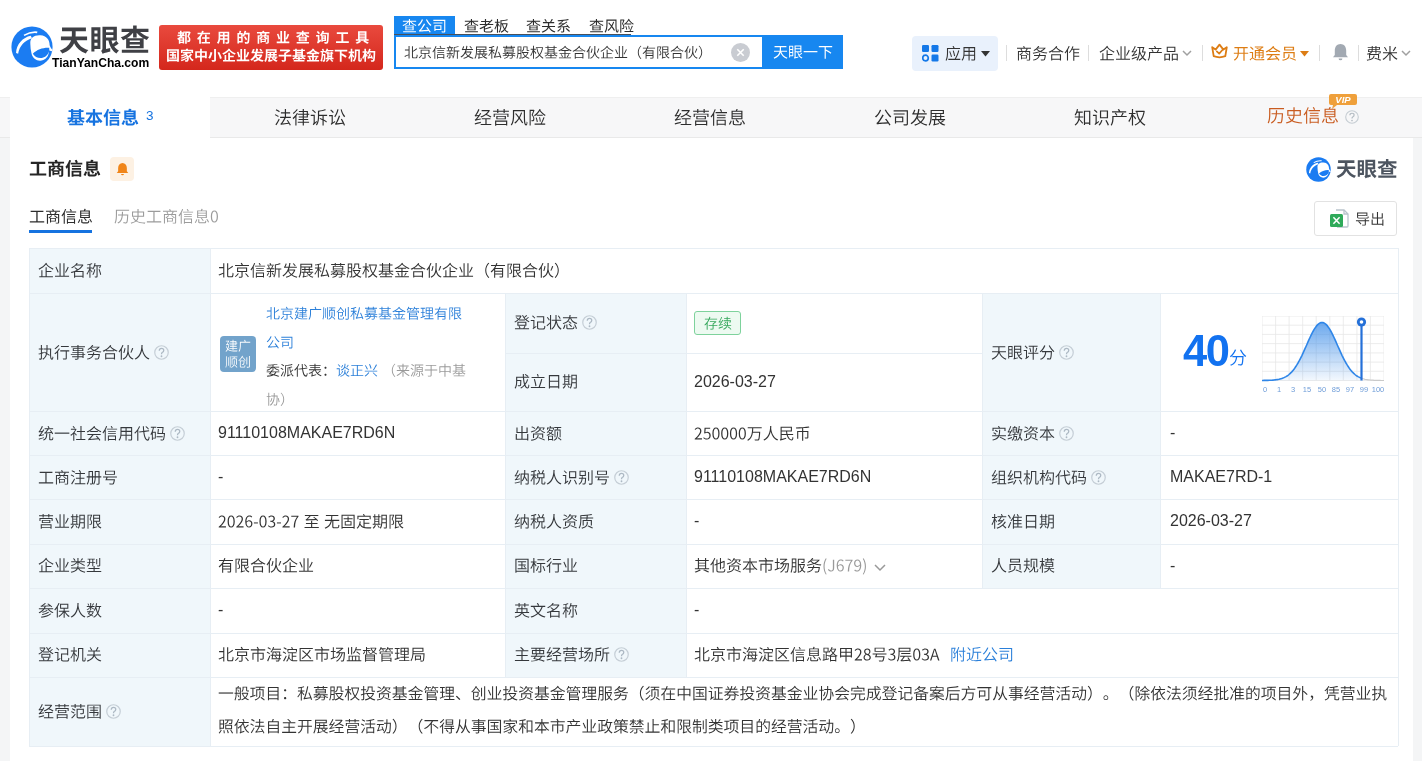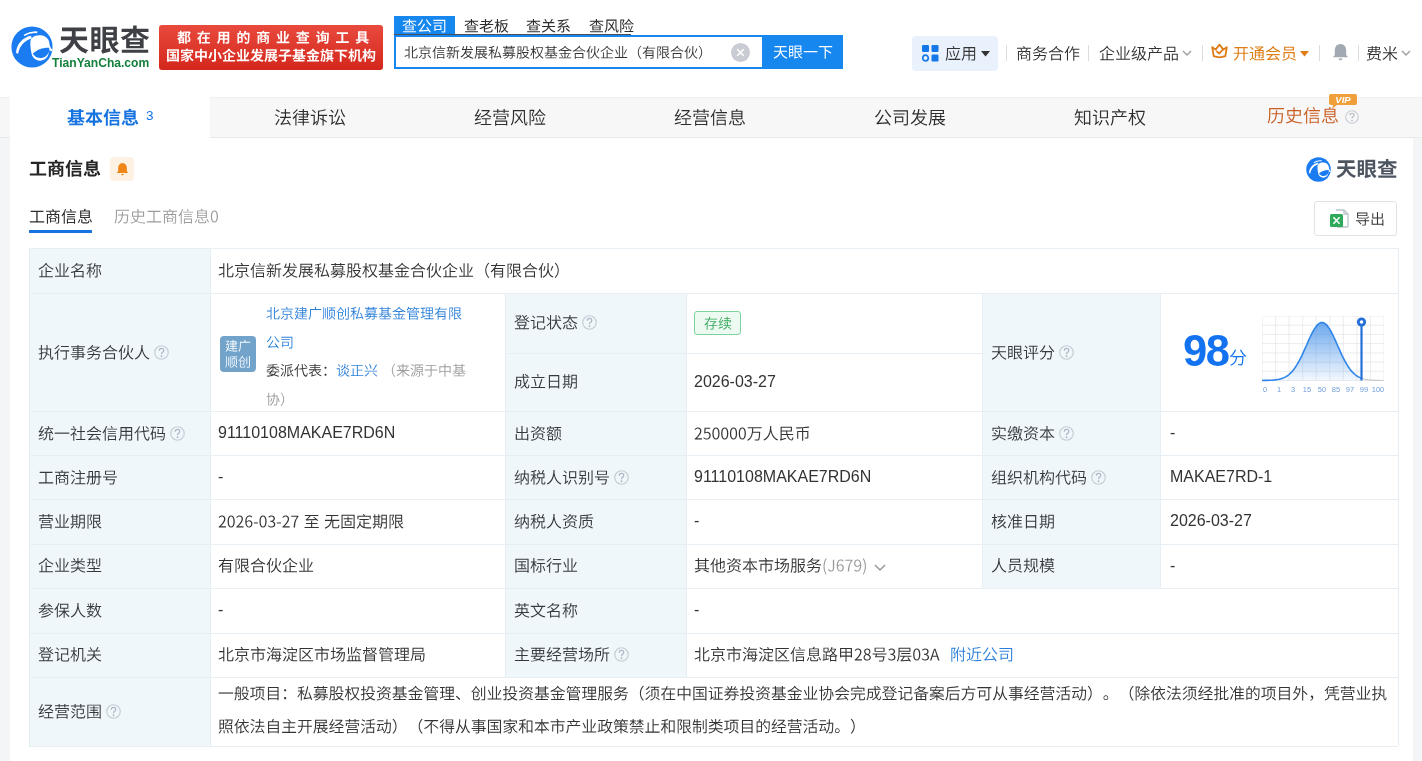--- a/index.html
+++ b/index.html
@@ -262,21 +262,21 @@
     </defs>
   </svg>
 <div style="position:absolute;left:0;top:0;width:1422px;height:97px;background:#fff"></div>
 <svg style="position:absolute;left:11px;top:26px" width="42" height="42" viewBox="0 0 100 100">
 <circle cx="50" cy="50" r="49" fill="#1b7cf2"></circle>
 <path d="M30,21 Q46,11 63,13 L62,17 Q47,15 32,24 Z" fill="#fff"></path>
 <path d="M12,64 C13,43 28,27 47,23 L50,29 C33,34 20,47 17,66 Z" fill="#fff"></path>
 <path d="M46,42 C45,28 55,21 70,22 C85,23 92,33 92,46 C94,51 96,55 99,57 L97,60 C94,60 92,58 90,57 C91,68 86,77 77,81 C64,86 52,78 49,66 C47,58 46,50 46,42 Z" fill="#fff"></path>
 <path d="M52,66 C62,56 77,51 91,52 C92,59 90,67 83,72 C72,80 58,76 52,66 Z" fill="#1b7cf2"></path>
 </svg>
-<div style="position:absolute;left:52px;top:56px;font:bold 12.1px 'Liberation Sans',sans-serif;color:#15803d;letter-spacing:0px">TianYanCha.com</div>
+<div style="position:absolute;left:52px;top:56px;font:bold 12.1px 'Liberation Sans',sans-serif;color:#000000;letter-spacing:0px">TianYanCha.com</div>
 <div style="position:absolute;left:159px;top:25px;width:224px;height:45px;border-radius:3px;background:linear-gradient(180deg,#e94a3e,#d4271c)"></div>
 <div style="position:absolute;left:394px;top:15.5px;width:61px;height:19.5px;background:#1787f0"></div>
 <div style="position:absolute;left:394px;top:33.5px;width:237px;height:1.6px;background:#49505a"></div>
 <div style="position:absolute;left:394px;top:35px;width:449px;height:34px;border:2px solid #1787f0;background:#fff;box-sizing:border-box"></div>
 <svg style="position:absolute;left:731px;top:42.5px" width="19" height="19" viewBox="0 0 19 19">
 <circle cx="9.5" cy="9.5" r="9.5" fill="#c9ccd2"></circle>
 <path d="M6.3,6.3 L12.7,12.7 M12.7,6.3 L6.3,12.7" stroke="#fff" stroke-width="1.6"></path>
   </svg>
 <div style="position:absolute;left:762px;top:35px;width:81px;height:34px;background:#1787f0"></div>
 <div style="position:absolute;left:912px;top:36px;width:86px;height:35px;background:#e9f1fc;border-radius:4px"></div>
@@ -376,21 +376,21 @@
 <path d="M7,7.6 Q7,4.6 10,4.6 Q13,4.6 13,7.2 Q13,9 11,10 Q10,10.6 10,12.2" fill="none" stroke="#adb9c4" stroke-width="1.7"></path>
 <circle cx="10" cy="15" r="1.2" fill="#adb9c4"></circle>
   </svg>
 <div style="position:absolute;left:694px;top:311px;width:47px;height:24px;box-sizing:border-box;background:#edfaf1;border:1px solid #7ed29c;border-radius:3px"></div>
 <div style="position:absolute;left:694px;top:372.79px;font:normal 16px 'Liberation Sans',sans-serif;color:#333333;white-space:nowrap">2026-03-27</div>
 <svg style="position:absolute;left:1059.0px;top:344.5px" width="15" height="15" viewBox="0 0 20 20">
 <circle cx="10" cy="10" r="9" fill="none" stroke="#c5ced6" stroke-width="1.6"></circle>
 <path d="M7,7.6 Q7,4.6 10,4.6 Q13,4.6 13,7.2 Q13,9 11,10 Q10,10.6 10,12.2" fill="none" stroke="#adb9c4" stroke-width="1.7"></path>
 <circle cx="10" cy="15" r="1.2" fill="#adb9c4"></circle>
   </svg>
-<div style="position:absolute;left:1183px;top:326.64px;font:bold 43.5px 'Liberation Sans',sans-serif;color:#1272f0;white-space:nowrap"><span style="letter-spacing:-1.5px">98</span></div>
+<div style="position:absolute;left:1183px;top:326.64px;font:bold 43.5px 'Liberation Sans',sans-serif;color:#1272f0;white-space:nowrap"><span style="letter-spacing:-1.5px">40</span></div>
 <svg style="position:absolute;left:170.0px;top:425.5px" width="15" height="15" viewBox="0 0 20 20">
 <circle cx="10" cy="10" r="9" fill="none" stroke="#c5ced6" stroke-width="1.6"></circle>
 <path d="M7,7.6 Q7,4.6 10,4.6 Q13,4.6 13,7.2 Q13,9 11,10 Q10,10.6 10,12.2" fill="none" stroke="#adb9c4" stroke-width="1.7"></path>
 <circle cx="10" cy="15" r="1.2" fill="#adb9c4"></circle>
   </svg>
 <div style="position:absolute;left:218px;top:424.04px;font:normal 16px 'Liberation Sans',sans-serif;color:#333333;white-space:nowrap">91110108MAKAE7RD6N</div>
 <svg style="position:absolute;left:1059.0px;top:425.5px" width="15" height="15" viewBox="0 0 20 20">
 <circle cx="10" cy="10" r="9" fill="none" stroke="#c5ced6" stroke-width="1.6"></circle>
 <path d="M7,7.6 Q7,4.6 10,4.6 Q13,4.6 13,7.2 Q13,9 11,10 Q10,10.6 10,12.2" fill="none" stroke="#adb9c4" stroke-width="1.7"></path>
 <circle cx="10" cy="15" r="1.2" fill="#adb9c4"></circle>

